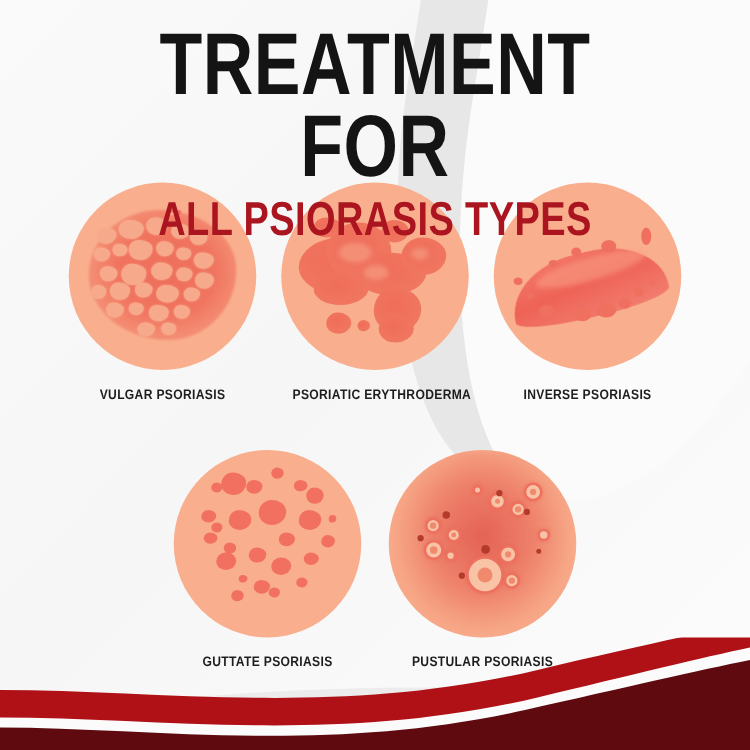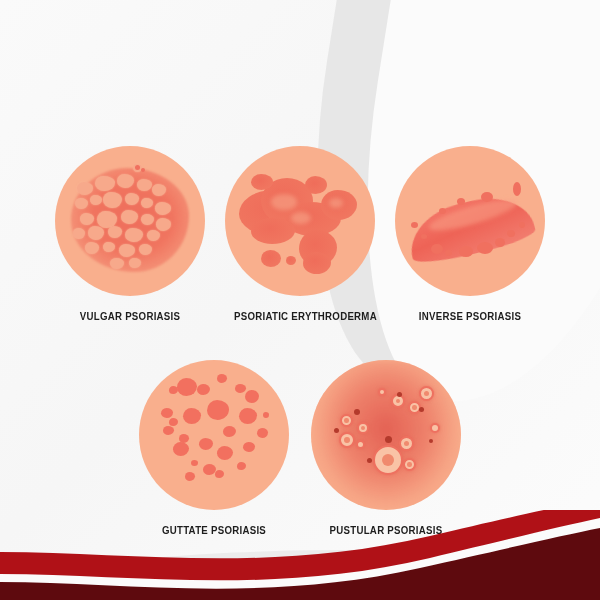--- a/index.html
+++ b/index.html
@@ -184,20 +184,24 @@
 </head>
 <body>
 
 <div id="poster">
 
   <div class="bg-base"></div>
   <div class="bg-swoosh"></div>
   <div class="bg-swoosh2"></div>
   <div class="bg-grayfoot"></div>
 
+  <div class="header">
+    <div class="title">TREATMENT FOR</div>
+    <div class="subtitle">ALL PSIORASIS TYPES</div>
+  </div>
 
   <div class="row row1">
 
     <div class="cell" style="left:55px;">
       <div class="disc">
         <div class="v-base"></div>
         <span class="scale" style="left:22px;top:36px;width:16px;height:13px;"></span>
         <span class="scale" style="left:40px;top:30px;width:20px;height:15px;"></span>
         <span class="scale" style="left:62px;top:28px;width:17px;height:14px;"></span>
         <span class="scale" style="left:82px;top:33px;width:15px;height:12px;"></span>

